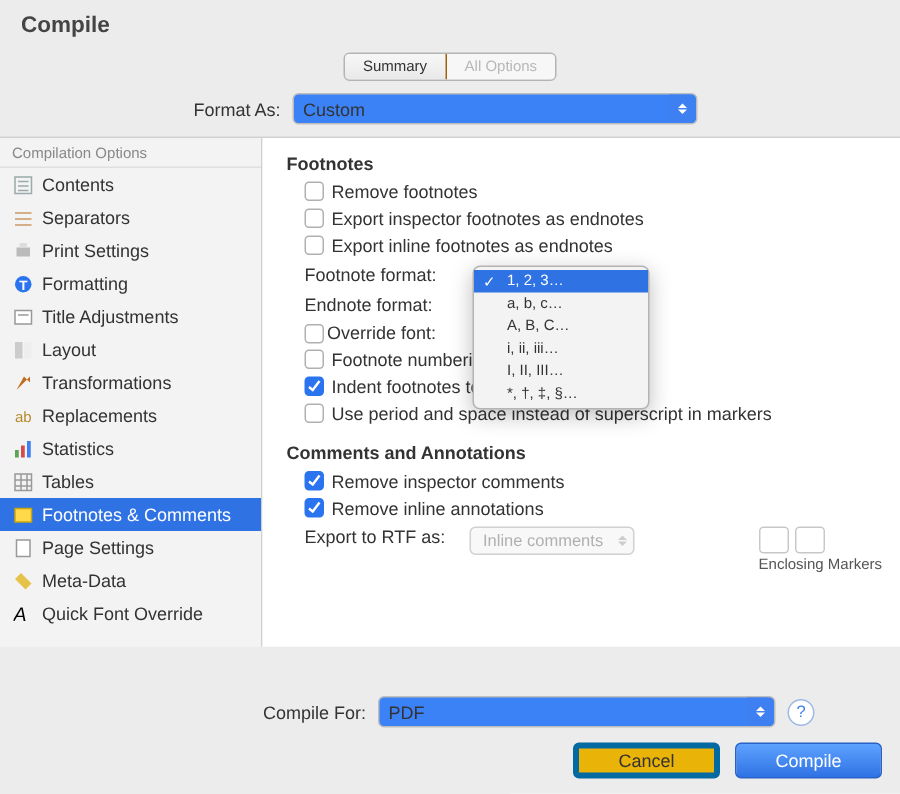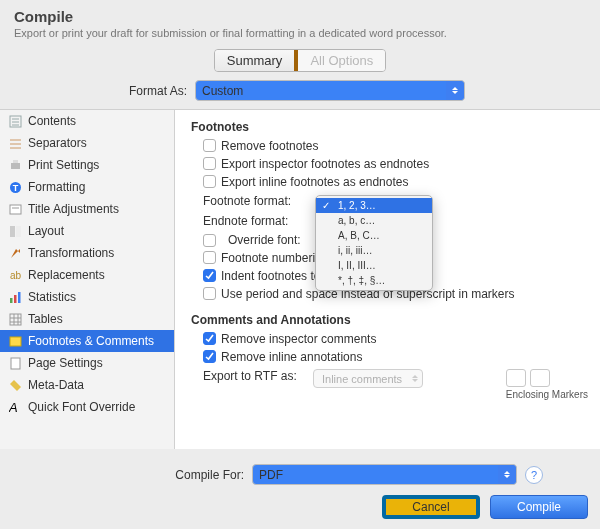--- a/index.html
+++ b/index.html
@@ -3,25 +3,25 @@
 <meta charset="utf-8">
 <style>
   * { box-sizing: border-box; margin: 0; padding: 0; font-family: -apple-system, "Helvetica Neue", Arial, sans-serif; }
   body { width: 600px; height: 529px; background: #ececec; font-size: 12px; color: #333; overflow: hidden; position: relative; }
   
   .header { padding: 8px 14px 6px; }
   .title { font-size: 15px; font-weight: 600; color: #444; }
   .subtitle { font-size: 11px; color: #777; margin-top: 2px; }
   
   .seg-row { display:flex; justify-content:center; margin-top:4px; }
-  .seg { display:flex; border:1px solid #b4b4b4; border-radius:4px; overflow:hidden; font-size:13px; }
+  .seg { display:flex; border:1px solid #b4b4b4; border-radius:4px; overflow:hidden; font-size:10px; }
   .seg div { padding:3px 12px; background:#fff; cursor:default; }
   .seg div.sel { background:linear-gradient(#f7f7f7,#e9e9e9); }
   .seg div.dim { color:#b8b8b8; background:#f7f7f7; }
-  .seg div + div { border-left:4px solid #a16207; }
+  .seg div + div { border-left:1px solid #a16207; }
   
   .row-combo { display:flex; align-items:center; margin:8px 0 8px 0; }
   .row-combo .lbl { width:195px; text-align:right; padding-right:8px; font-size:12px; }
   .combo { flex:0 0 270px; display:flex; align-items:center; background:#3b82f6; border:1px solid #bdbdbd; border-radius:4px; height:21px; padding:0 6px; position:relative; }
   .combo .cap { position:absolute; right:0; top:0; bottom:0; width:18px; background:#3e7ff2; border-radius:0 4px 4px 0; display:flex; flex-direction:column; justify-content:center; align-items:center; }
   .combo .cap span { display:block; width:0; height:0; border-left:3px solid transparent; border-right:3px solid transparent; }
   .combo .cap .u { border-bottom:3.5px solid #fff; margin-bottom:1px; }
   .combo .cap .d { border-top:3.5px solid #fff; }
 
   .main { display:flex; border-top:1px solid #d0d0d0; height:340px; background:#f6f6f6; }
@@ -36,21 +36,21 @@
   .sec-title { font-weight:600; font-size:12px; margin-bottom:3px; }
   .chk-row { display:flex; align-items:flex-start; gap:5px; padding:2px 0 2px 12px; font-size:12px; }
   .cbox { width:13px; height:13px; border:1px solid #b0b0b0; border-radius:3px; background:#fff; display:inline-flex; align-items:center; justify-content:center; }
   .cbox.on { background:#2b74ef; border-color:#2b74ef; }
   .cbox.on svg { display:block; }
   .cbox svg { display:none; }
   
   .frow { display:flex; align-items:center; padding:3px 0 3px 12px; font-size:12px; }
   .frow .flbl { width:110px; }
   
-  .override-row { display:flex; align-items:center; gap:12px; padding:2px 0 2px 12px; }
+  .override-row { display:flex; align-items:center; gap:2px; padding:2px 0 2px 12px; }
   .text-input { flex:1; height:20px; border:1px solid #c8c8c8; border-radius:3px; background:#fff; padding:0 6px; font-size:11px; color:#999; }
   
   .enc { display:flex; gap:4px; }
   .enc div { width:20px; height:18px; border:1px solid #c8c8c8; border-radius:3px; background:#fff; }
   .enc-lbl { font-size:10px; color:#555; margin-top:2px; text-align:center; }
 
   .rtf-combo { display:inline-flex; align-items:center; border:1px solid #d0d0d0; border-radius:4px; height:19px; padding:0 4px 0 8px; background:#f8f8f8; color:#b0b0b0; font-size:11px; }
   .rtf-combo .st { display:flex; flex-direction:column; margin-left:10px; }
   .rtf-combo .st span { width:0;height:0;border-left:3px solid transparent;border-right:3px solid transparent; }
 
@@ -67,21 +67,20 @@
   .btns { display:flex; justify-content:flex-end; gap:10px; }
   .btn { width:98px; height:24px; border-radius:4px; font-size:12px; display:flex; align-items:center; justify-content:center; cursor:default; }
   .btn.cancel { background:#eab308; border:4px solid #0369a1; }
   .btn.primary { background:linear-gradient(#5ea2ff,#2f72e4); color:#fff; border:1px solid #2a63c8; }
 </style>
 </head>
 <body>
 
 <div class="header">
   <div class="title">Compile</div>
-  <div class="subtitle">Export or print your draft for submission or final formatting in a dedicated word processor.</div>
 </div>
 
 <div class="seg-row">
   <div class="seg">
     <div class="sel">Summary</div>
     <div class="dim">All Options</div>
   </div>
 </div>
 
 <div class="row-combo">
@@ -91,20 +90,21 @@
     <div class="cap">
         <span class="u"></span>
         <span class="d"></span>
       </div>
   </div>
 </div>
 
 <div class="main">
 
   <div class="sidebar">
+    <div class="sb-head">Compilation Options</div>
     <div class="sb-item">
         <span class="sb-icon">
           <svg width="13" height="13">
             <rect x="1" y="1" width="11" height="11" fill="none" stroke="#9aa" stroke-width="1"></rect>
             <line x1="3" y1="4" x2="10" y2="4" stroke="#9aa"></line>
             <line x1="3" y1="7" x2="10" y2="7" stroke="#9aa"></line>
             <line x1="3" y1="10" x2="10" y2="10" stroke="#9aa"></line>
           </svg>
         </span>
         <span>Contents</span>

